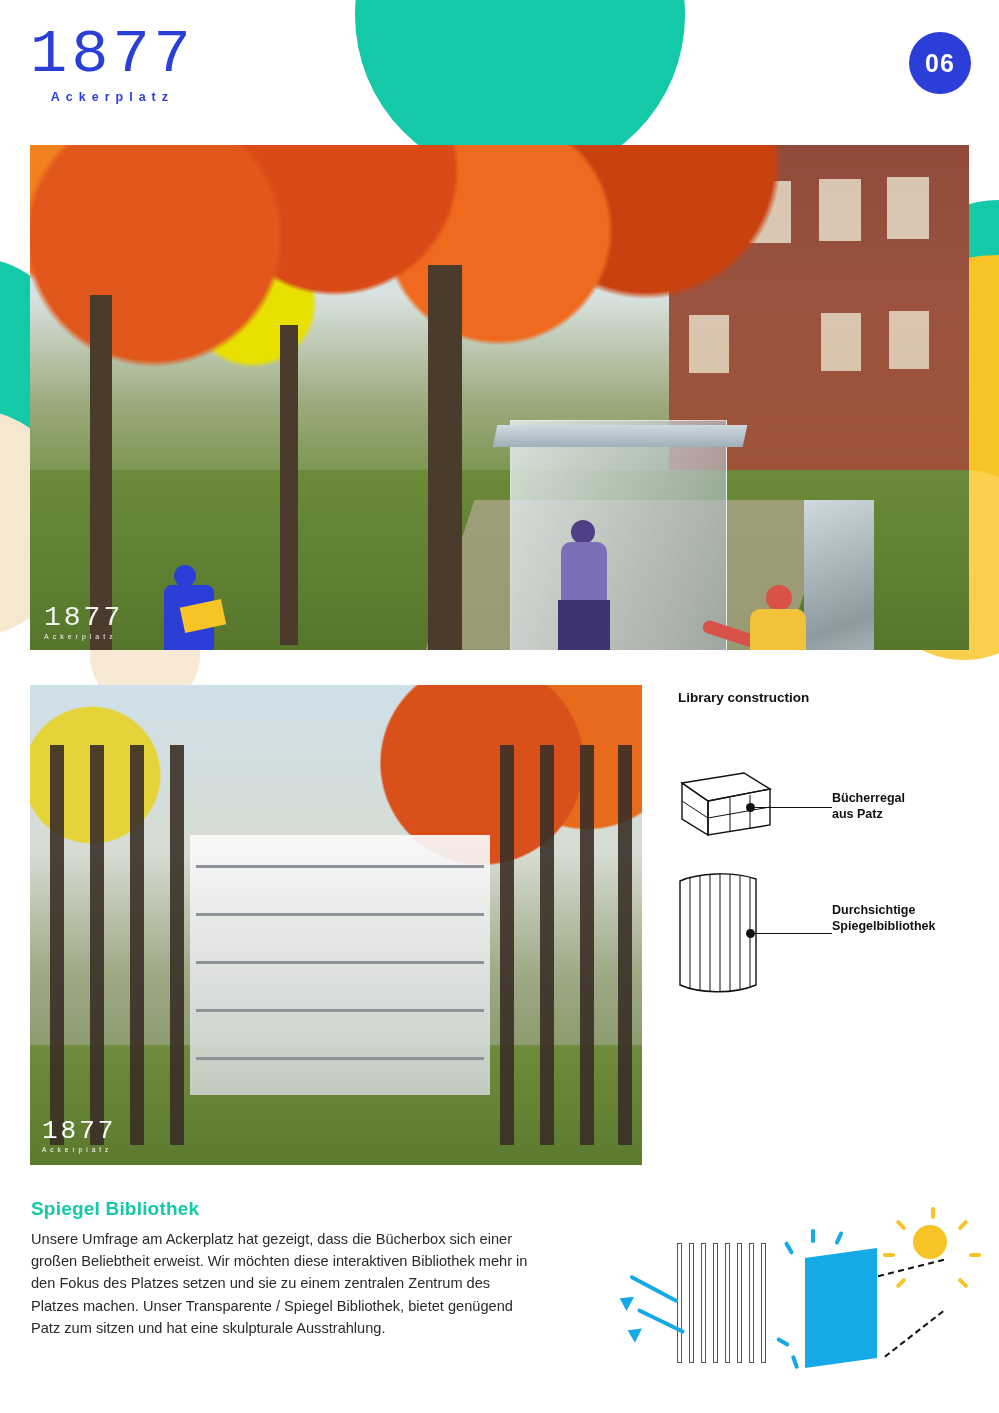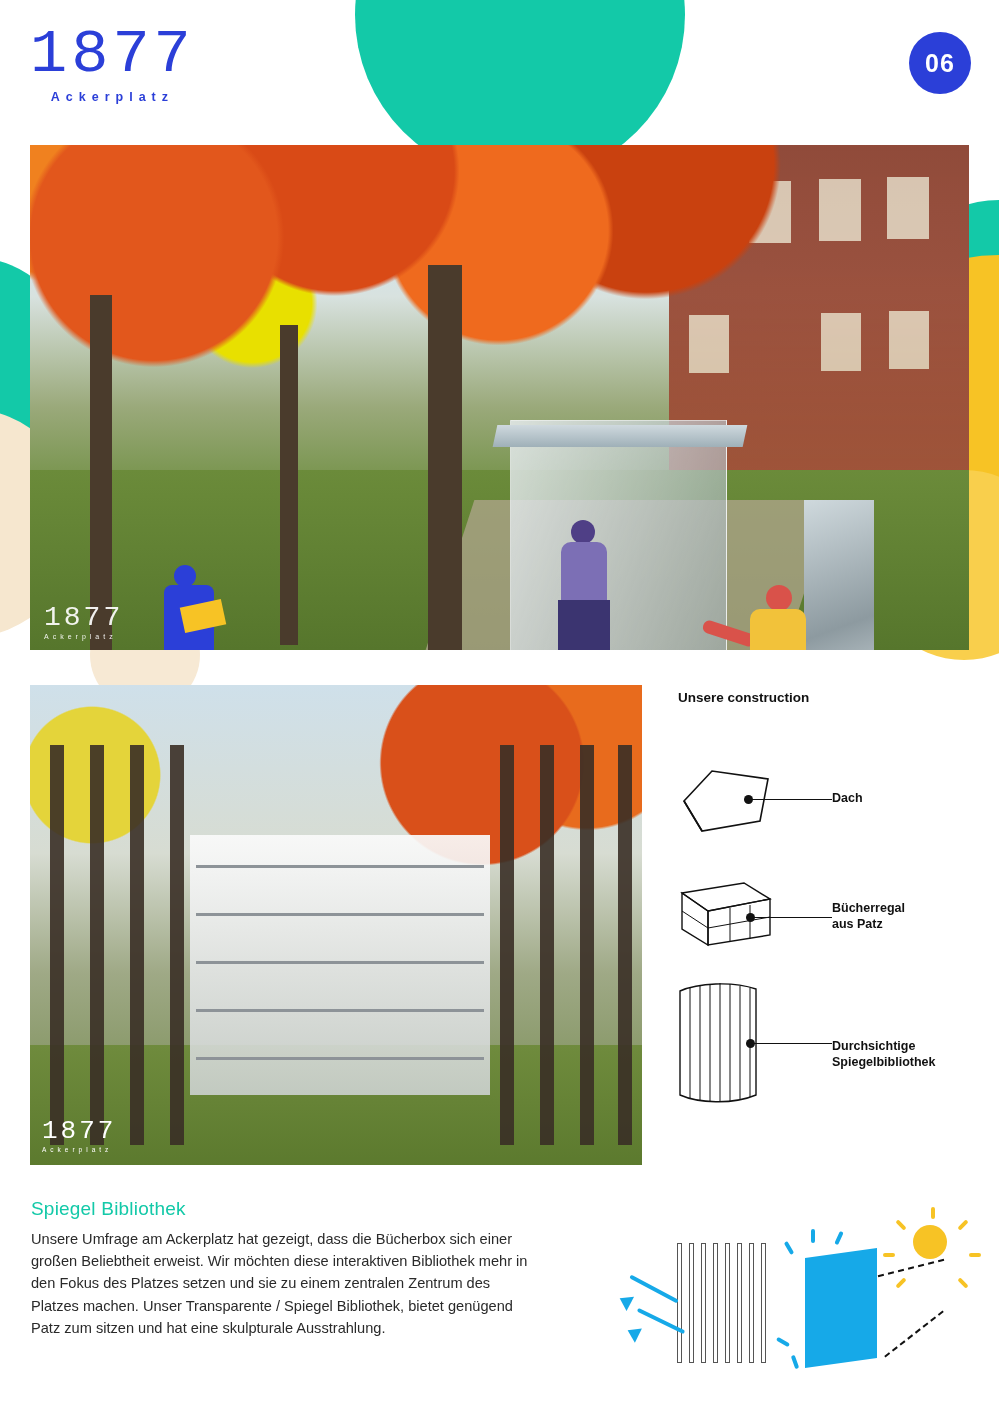--- a/index.html
+++ b/index.html
@@ -130,21 +130,21 @@
   .constr-rows{position:absolute;left:672px;top:755px;width:320px;}
   .crow{position:relative;height:108px;}
   .crow .art{position:absolute;left:0;top:0;width:112px;height:100px;}
   .crow .lbl{
     position:absolute;left:160px;font-size:12.5px;font-weight:700;color:#111;line-height:1.25;
   }
   .leader{position:absolute;height:1px;background:#111;}
   .dot{position:absolute;width:9px;height:9px;border-radius:50%;background:#111;}
   
   .sec-title{
-    position:absolute;left:31px;top:1198px;font-size:19px;font-weight:400;color:#13c9a8;
+    position:absolute;left:31px;top:1198px;font-size:19px;font-weight:700;color:#13c9a8;
     letter-spacing:.2px;
   }
   .sec-body{
     position:absolute;left:31px;top:1228px;width:500px;font-size:14.6px;line-height:1.52;color:#2a2a2a;
   }
   
   .envdia{position:absolute;left:665px;top:1215px;width:320px;height:160px;}
   .sun{position:absolute;right:38px;top:10px;width:34px;height:34px;border-radius:50%;background:#f7c325;}
   .sunray{position:absolute;background:#f7c325;width:4px;height:12px;border-radius:2px;}
   .panel{position:absolute;left:140px;top:38px;width:72px;height:110px;background:#16a9e8;transform:skewY(-8deg);}
@@ -234,36 +234,25 @@
   <div class="r2-slat" style="left:510px"></div>
   <div class="r2-slat" style="left:550px"></div>
   <div class="r2-slat" style="left:588px"></div>
   <div class="r2-watermark">
     <span>1877</span>
     <small>Ackerplatz</small>
   </div>
 </div>
 
 <div class="constr">
-  <p class="constr-title">Unsere construction</p>
+  <p class="constr-title">Library construction</p>
 </div>
 
 <div class="constr-rows">
 
-  <div class="crow" style="height:110px">
-    <div class="art">
-      <svg width="112" height="92" viewBox="0 0 112 92">
-        <polygon points="12,46 40,16 96,24 88,66 30,76" fill="none" stroke="#111" stroke-width="1.6"></polygon>
-        <polyline points="12,46 30,76" fill="none" stroke="#111" stroke-width="1.6"></polyline>
-      </svg>
-    </div>
-    <div class="dot" style="left:72px;top:40px"></div>
-    <div class="leader" style="left:80px;top:44px;width:80px"></div>
-    <div class="lbl" style="top:36px">Dach</div>
-  </div>
 
   <div class="crow" style="height:112px">
     <div class="art">
       <svg width="112" height="96" viewBox="0 0 112 96">
         <polygon points="10,28 72,18 98,34 36,46" fill="none" stroke="#111" stroke-width="1.4"></polygon>
         <polygon points="10,28 10,64 36,80 36,46" fill="none" stroke="#111" stroke-width="1.4"></polygon>
         <polygon points="36,46 36,80 98,70 98,34" fill="none" stroke="#111" stroke-width="1.4"></polygon>
         <line x1="10" y1="46" x2="36" y2="63" stroke="#111" stroke-width="1"></line>
         <line x1="36" y1="63" x2="98" y2="52" stroke="#111" stroke-width="1"></line>
         <line x1="58" y1="43" x2="58" y2="77" stroke="#111" stroke-width="1"></line>
@@ -287,21 +276,21 @@
           <line x1="38" y1="7" x2="38" y2="124"></line>
           <line x1="48" y1="6" x2="48" y2="125"></line>
           <line x1="58" y1="7" x2="58" y2="124"></line>
           <line x1="68" y1="9" x2="68" y2="122"></line>
           <line x1="78" y1="11" x2="78" y2="120"></line>
         </g>
       </svg>
     </div>
     <div class="dot" style="left:74px;top:62px"></div>
     <div class="leader" style="left:82px;top:66px;width:78px"></div>
-    <div class="lbl" style="top:62px;white-space:pre-line">Durchsichtige
+    <div class="lbl" style="top:36px;white-space:pre-line">Durchsichtige
 Spiegelbibliothek</div>
   </div>
 </div>
 
 <div class="sec-title">Spiegel Bibliothek</div>
 <div class="sec-body">Unsere Umfrage am Ackerplatz hat gezeigt, dass die Bücherbox sich einer großen Beliebtheit erweist. Wir möchten diese interaktiven Bibliothek mehr in den Fokus des Platzes setzen und sie zu einem zentralen Zentrum des Platzes machen. Unser Transparente / Spiegel Bibliothek, bietet genügend Patz zum sitzen und hat eine skulpturale Ausstrahlung.</div>
 
 <div class="envdia">
   <div class="sun"></div>
   <div class="sunray" style="right:50px;top:-8px;transform:rotate(0deg);background:#f7c325"></div>

